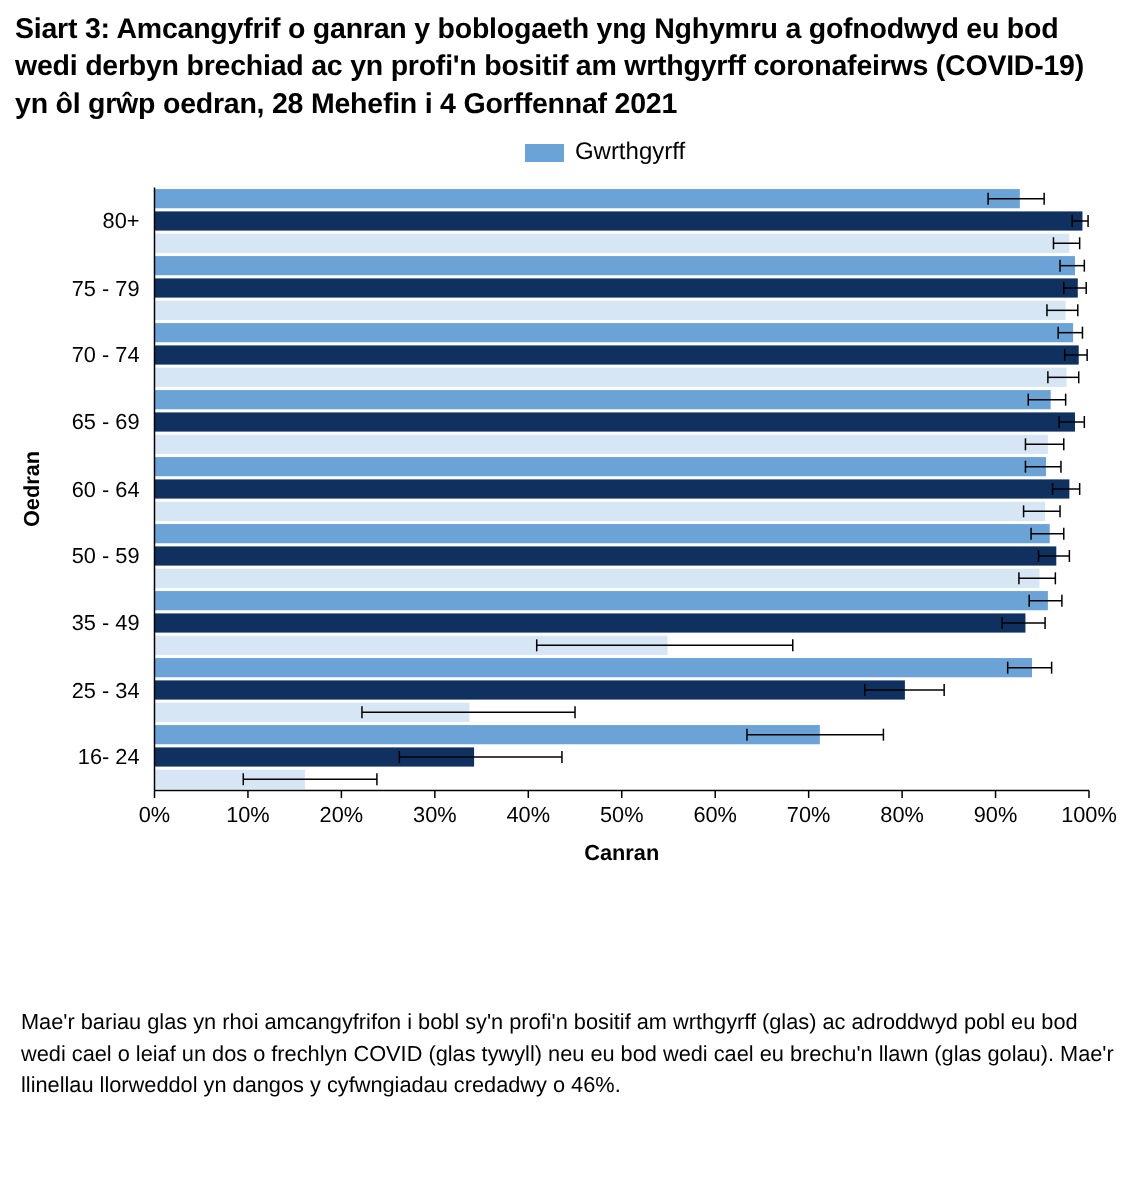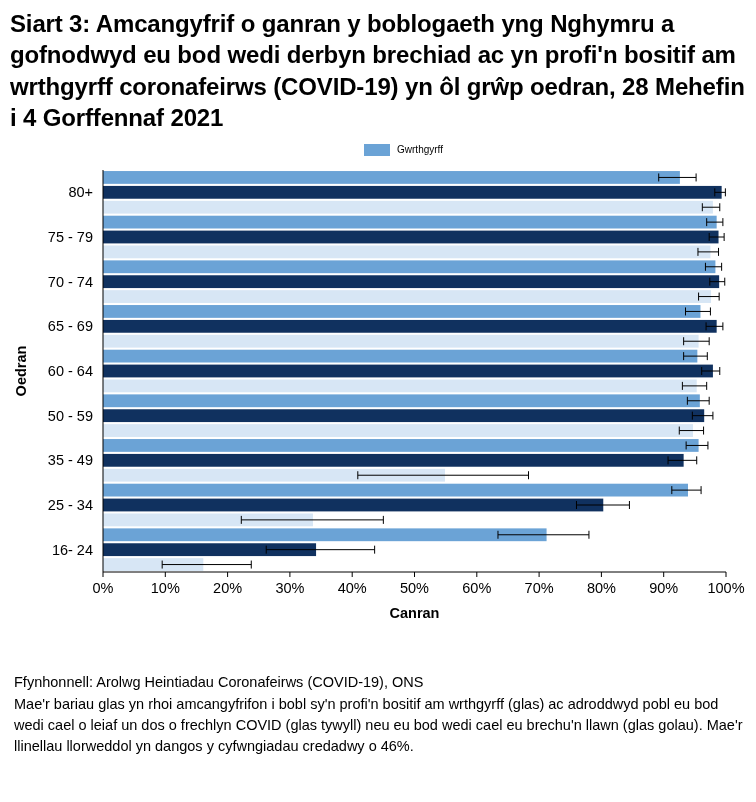--- a/index.html
+++ b/index.html
@@ -15,39 +15,39 @@
     overflow: hidden;
   }
   .page {
     position: relative;
     width: 756px;
     height: 802px;
     box-sizing: border-box;
     padding: 0;
   }
   .chart-title {
-    font-size: 24px;
+    font-size: 19px;
     font-weight: bold;
     line-height: 1.31;
     padding: 8px 10px 0 10px;
     letter-spacing: -0.15px;
   }
   .legend {
     display: flex;
     justify-content: center;
     align-items: center;
     gap: 26px;
     margin-top: 10px;
     padding-left: 20px;
   }
   .legend-item {
     display: flex;
     align-items: center;
     gap: 7px;
-    font-size: 10px;
+    font-size: 16px;
     margin-left: 31px;
   }
   .legend-swatch {
     width: 26px;
     height: 12px;
     display: inline-block;
   }
   .plot-wrap {
     position: relative;
     margin-top: 6px;
@@ -226,17 +226,16 @@
         <text x="93" y="258.66666666666663" text-anchor="end" font-size="14.5" font-family="&quot;Liberation Sans&quot;, sans-serif" fill="#000">50 - 59</text>
         <text x="93" y="303.3333333333333" text-anchor="end" font-size="14.5" font-family="&quot;Liberation Sans&quot;, sans-serif" fill="#000">35 - 49</text>
         <text x="93" y="347.99999999999994" text-anchor="end" font-size="14.5" font-family="&quot;Liberation Sans&quot;, sans-serif" fill="#000">25 - 34</text>
         <text x="93" y="392.66666666666663" text-anchor="end" font-size="14.5" font-family="&quot;Liberation Sans&quot;, sans-serif" fill="#000">16- 24</text>
         <text x="414.5" y="456" text-anchor="middle" font-size="14.5" font-weight="bold" font-family="&quot;Liberation Sans&quot;, sans-serif" fill="#000">Canran</text>
         <text x="26" y="209" text-anchor="middle" font-size="14.5" font-weight="bold" font-family="&quot;Liberation Sans&quot;, sans-serif" fill="#000" transform="rotate(-90 26 209)">Oedran</text>
       </svg>
   </div>
 
   <div class="footnote">
-    <p>Ffynhonnell: Arolwg Heintiadau Coronafeirws (COVID-19), ONS</p>
     <p>Mae'r bariau glas yn rhoi amcangyfrifon i bobl sy'n profi'n bositif am wrthgyrff (glas) ac adroddwyd pobl eu bod wedi cael o leiaf un dos o frechlyn COVID (glas tywyll) neu eu bod wedi cael eu brechu'n llawn (glas golau).  Mae'r llinellau llorweddol yn dangos y cyfwngiadau credadwy o 46%.</p>
   </div>
 
 </div>
 
 </body></html>

